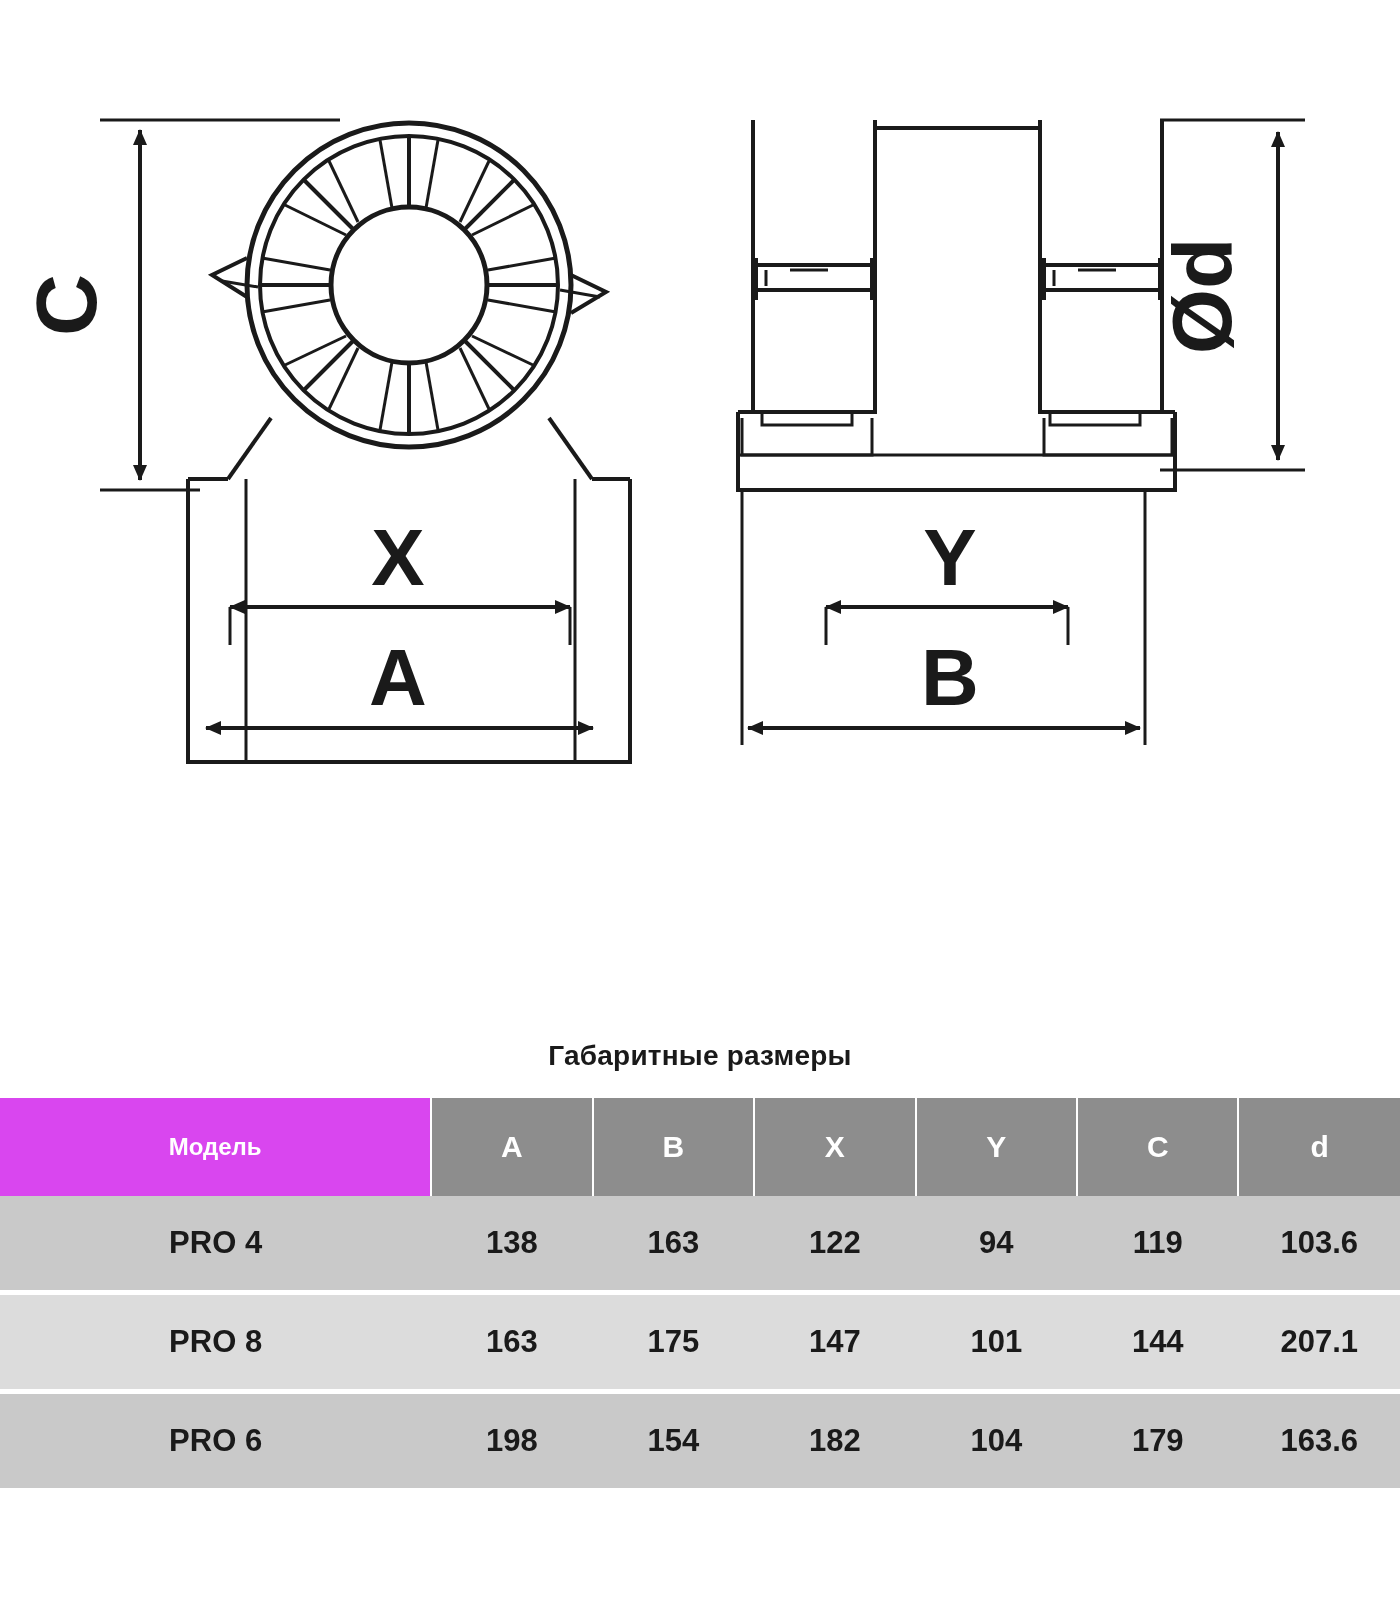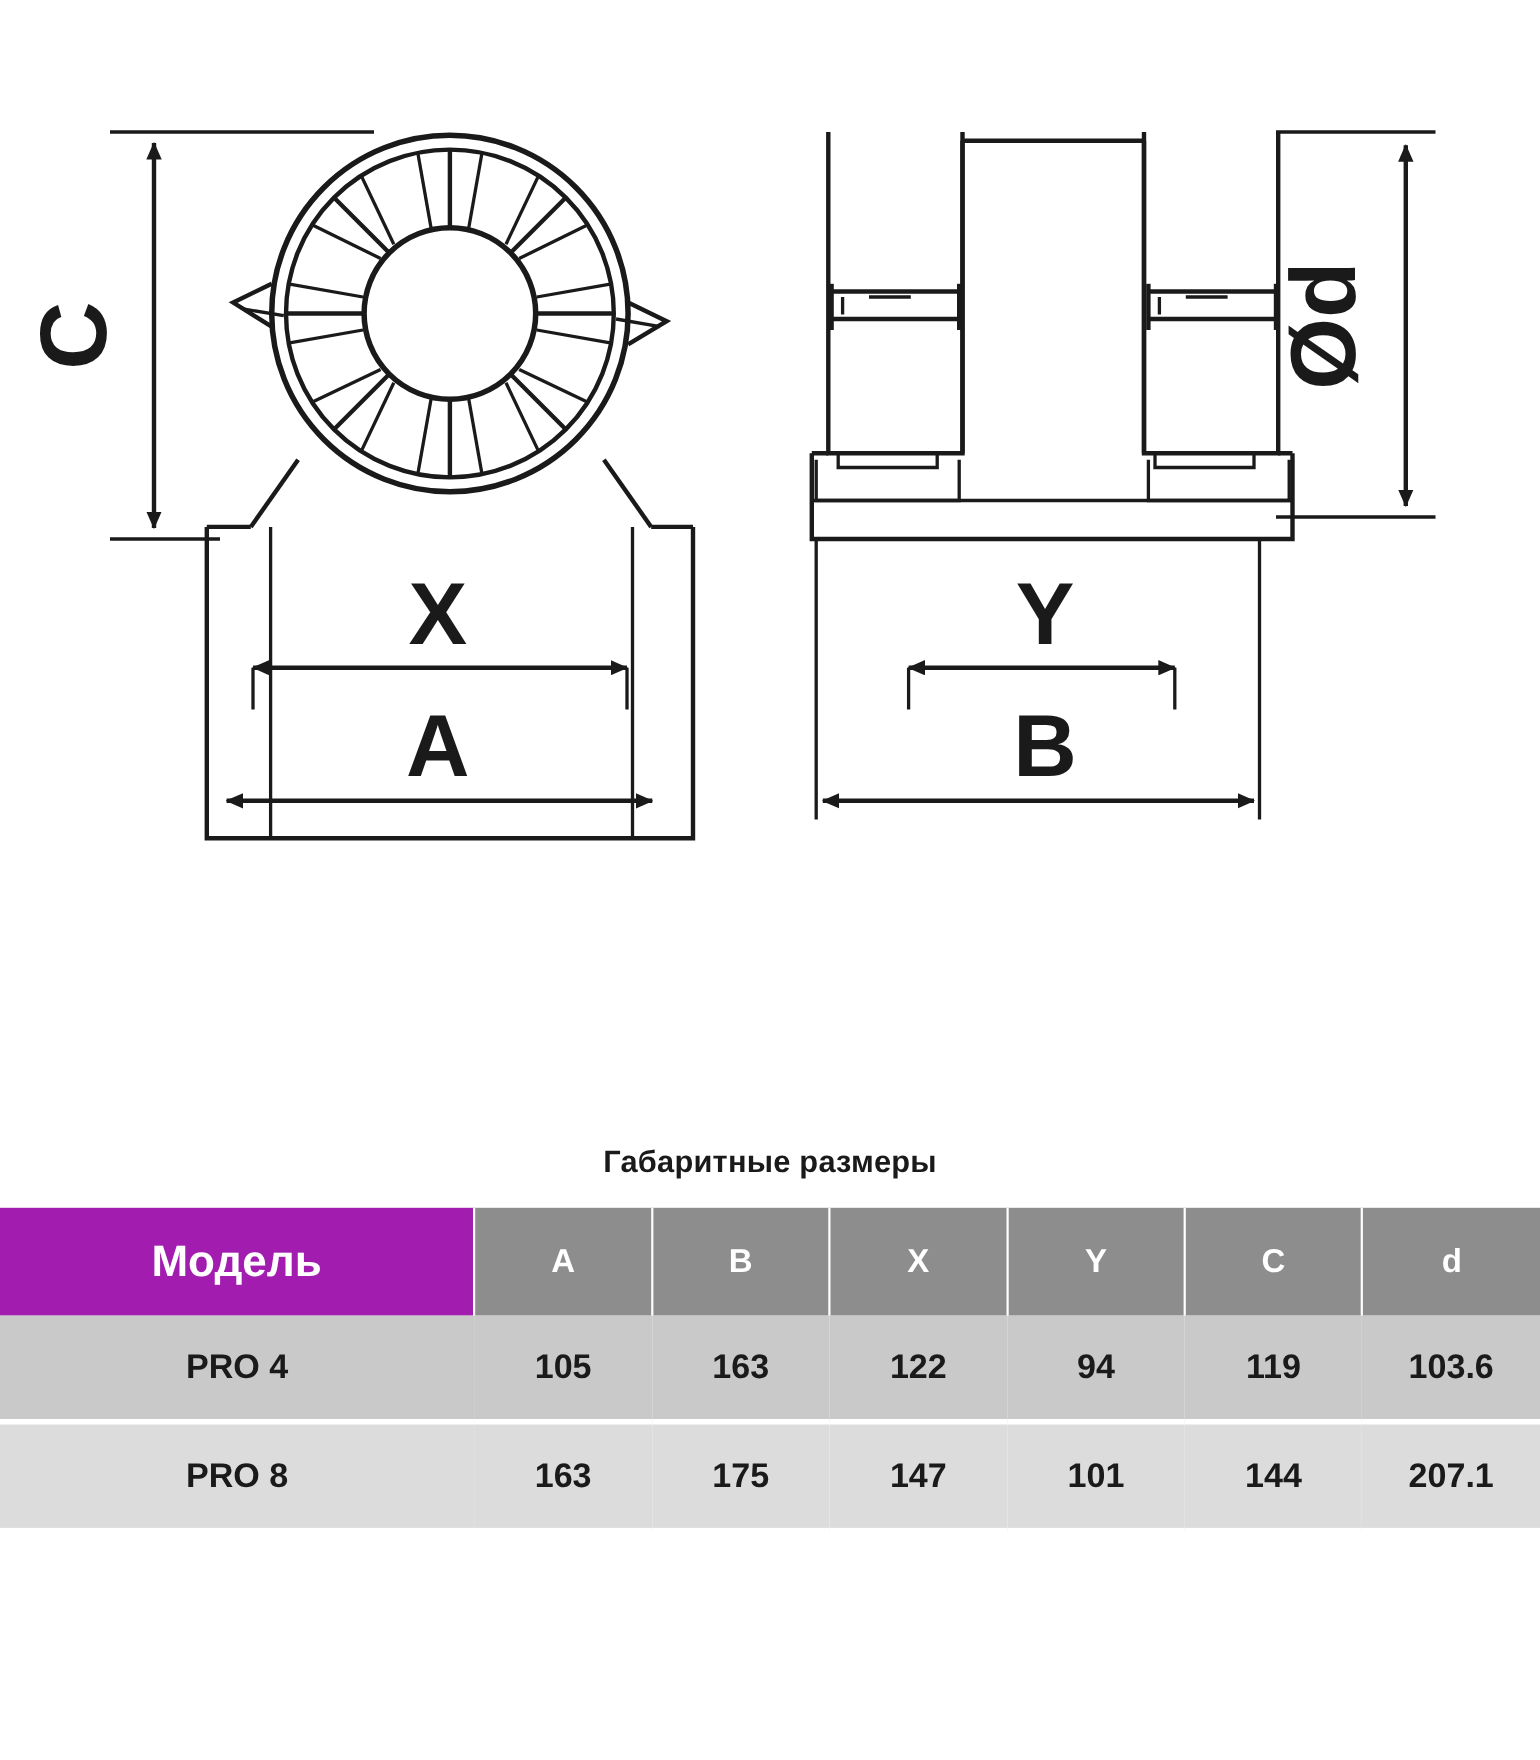--- a/index.html
+++ b/index.html
@@ -61,22 +61,22 @@
   }
   table.dims thead th {
     background: #8d8d8d;
     color: #ffffff;
     height: 96px;
     font-size: 30px;
     font-weight: 700;
     border-right: 2px solid #ffffff;
   }
   table.dims thead th.model-head {
-    font-size: 40px;
-    background: #a21caf;
+    font-size: 24px;
+    background: #d946ef;
   }
   table.dims thead th:last-child {
     border-right: none;
   }
   table.dims tbody td {
     height: 92px;
     font-size: 31px;
     font-weight: 700;
     color: #1a1a1a;
     border-bottom: 5px solid #ffffff;
@@ -252,31 +252,40 @@
         <th>B</th>
         <th>X</th>
         <th>Y</th>
         <th>C</th>
         <th>d</th>
       </tr>
     </thead>
     <tbody>
       <tr>
         <td>PRO 4</td>
-        <td>105</td>
+        <td>138</td>
         <td>163</td>
         <td>122</td>
         <td>94</td>
         <td>119</td>
         <td>103.6</td>
       </tr>
       <tr>
         <td>PRO 8</td>
         <td>163</td>
         <td>175</td>
         <td>147</td>
         <td>101</td>
         <td>144</td>
         <td>207.1</td>
       </tr>
+      <tr>
+        <td>PRO 6</td>
+        <td>198</td>
+        <td>154</td>
+        <td>182</td>
+        <td>104</td>
+        <td>179</td>
+        <td>163.6</td>
+      </tr>
     </tbody>
   </table>
 </div>
 
 </body></html>

